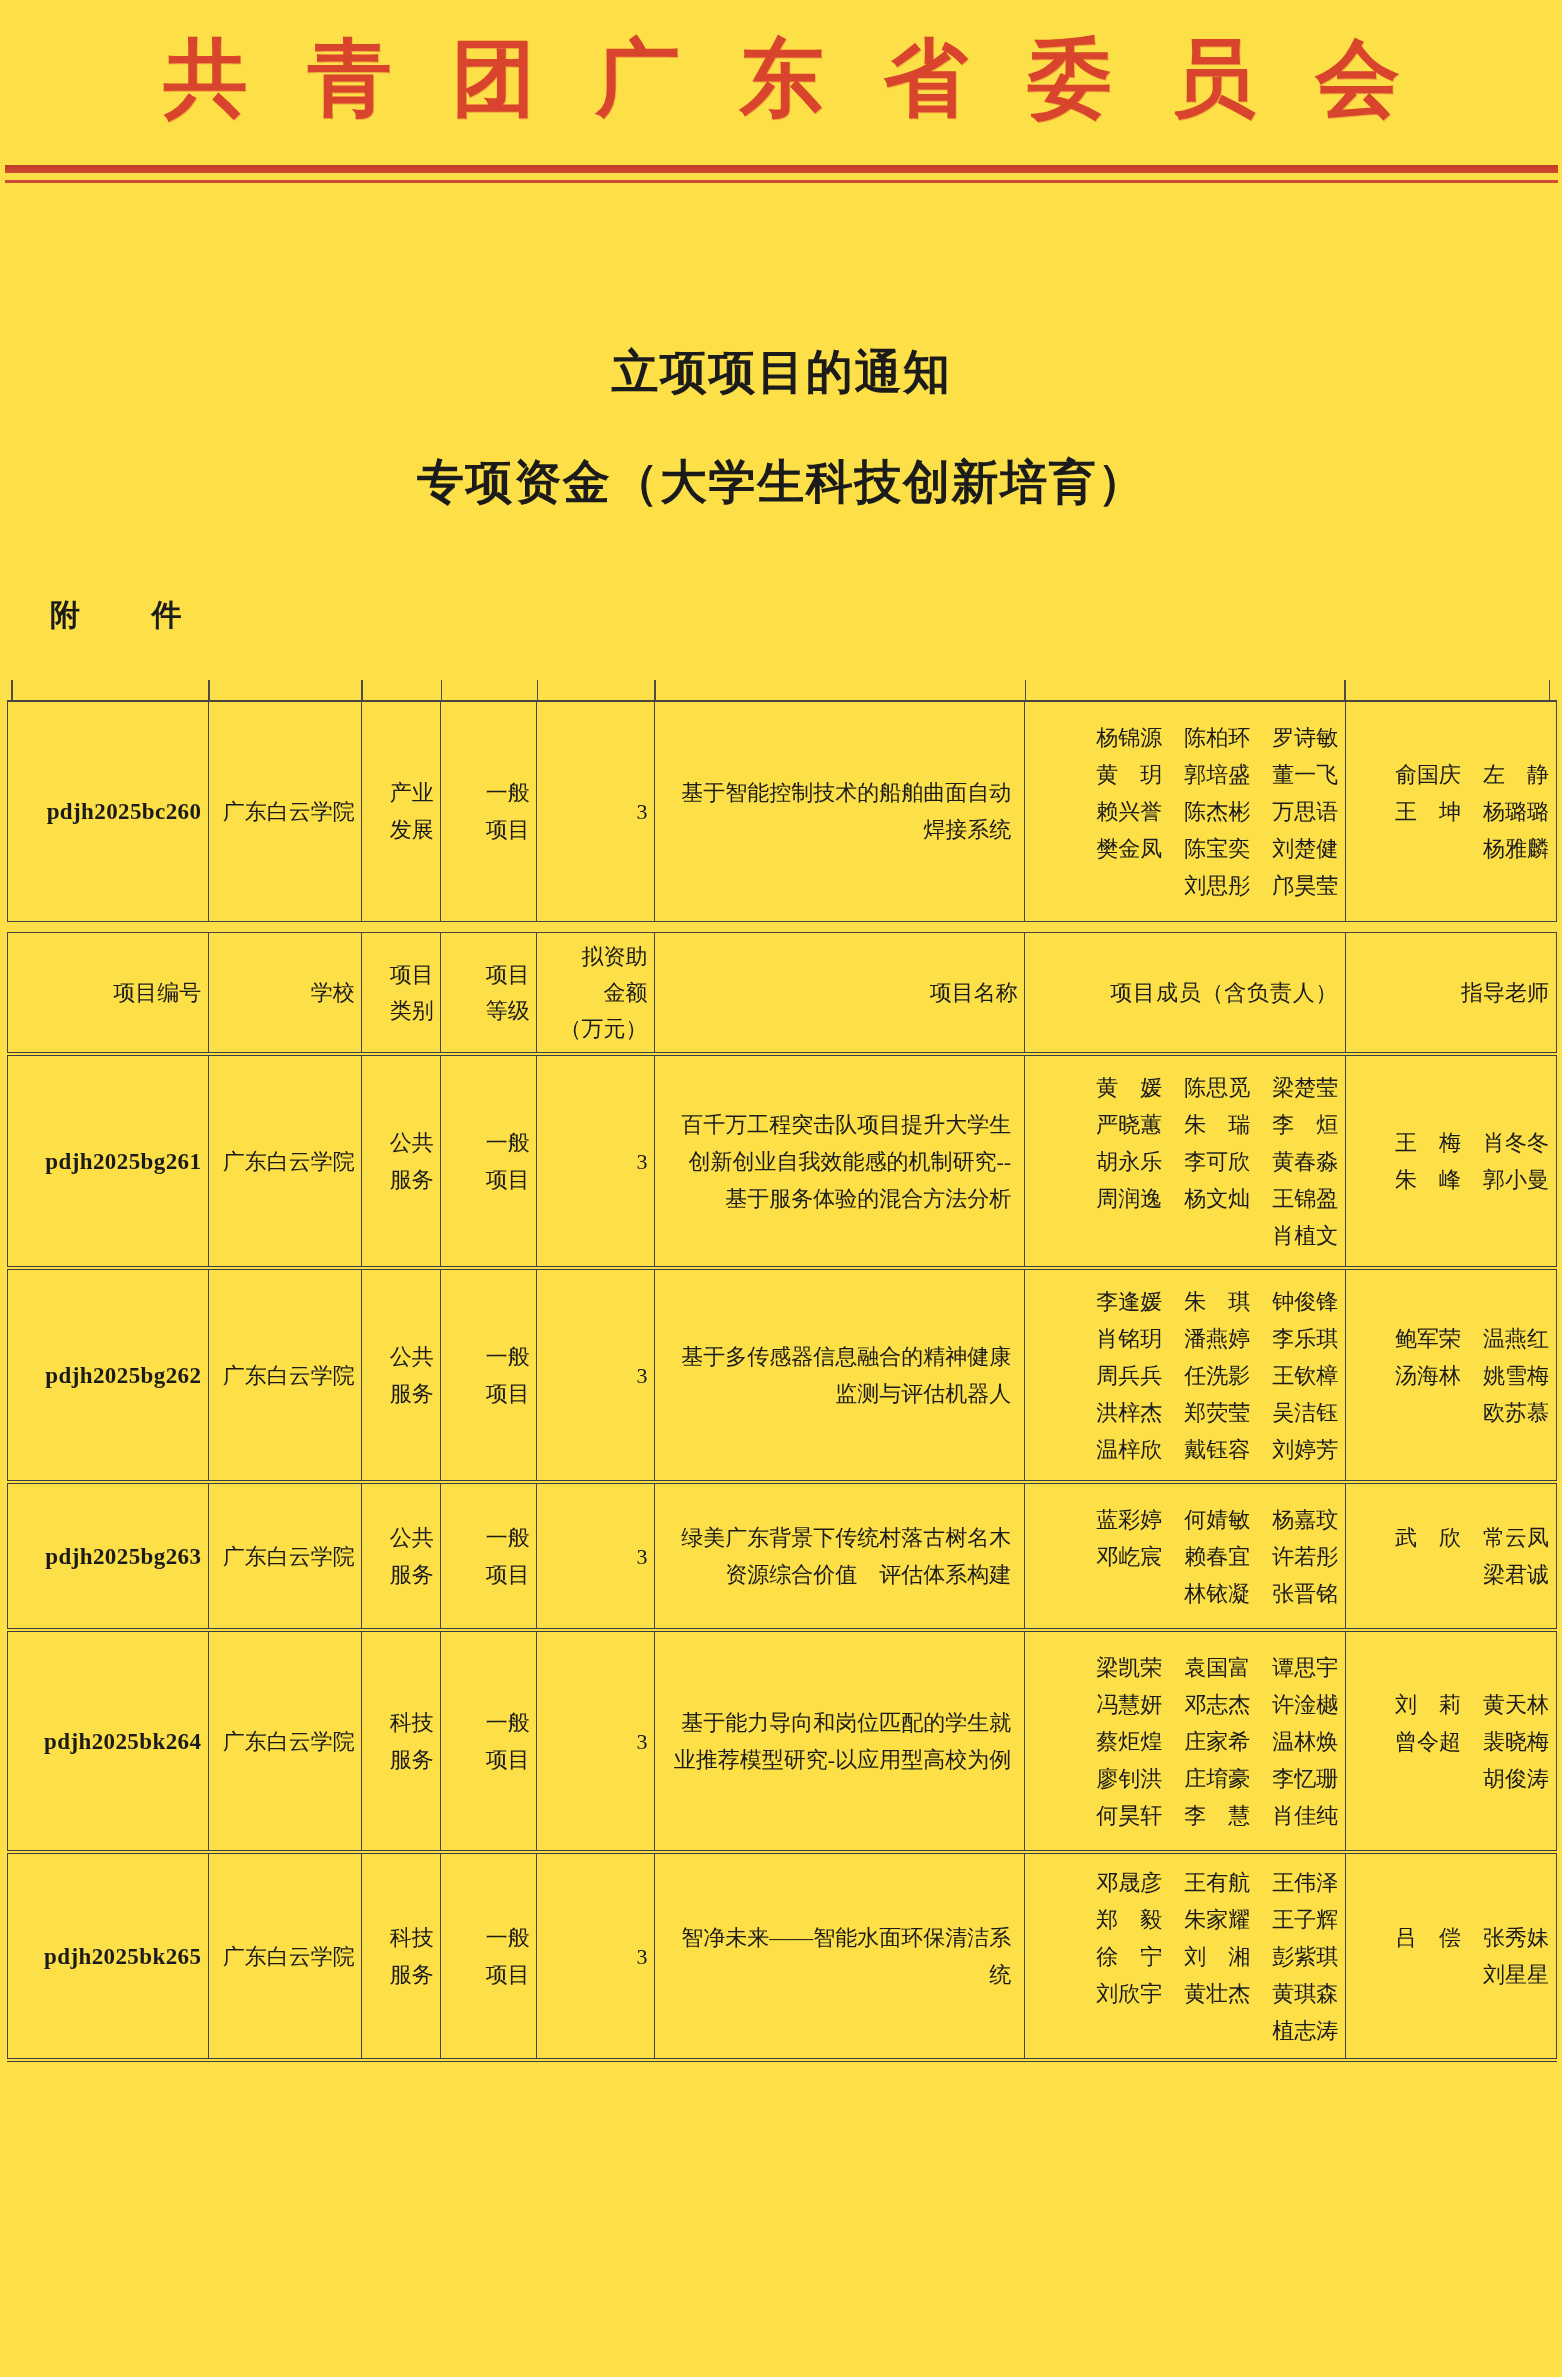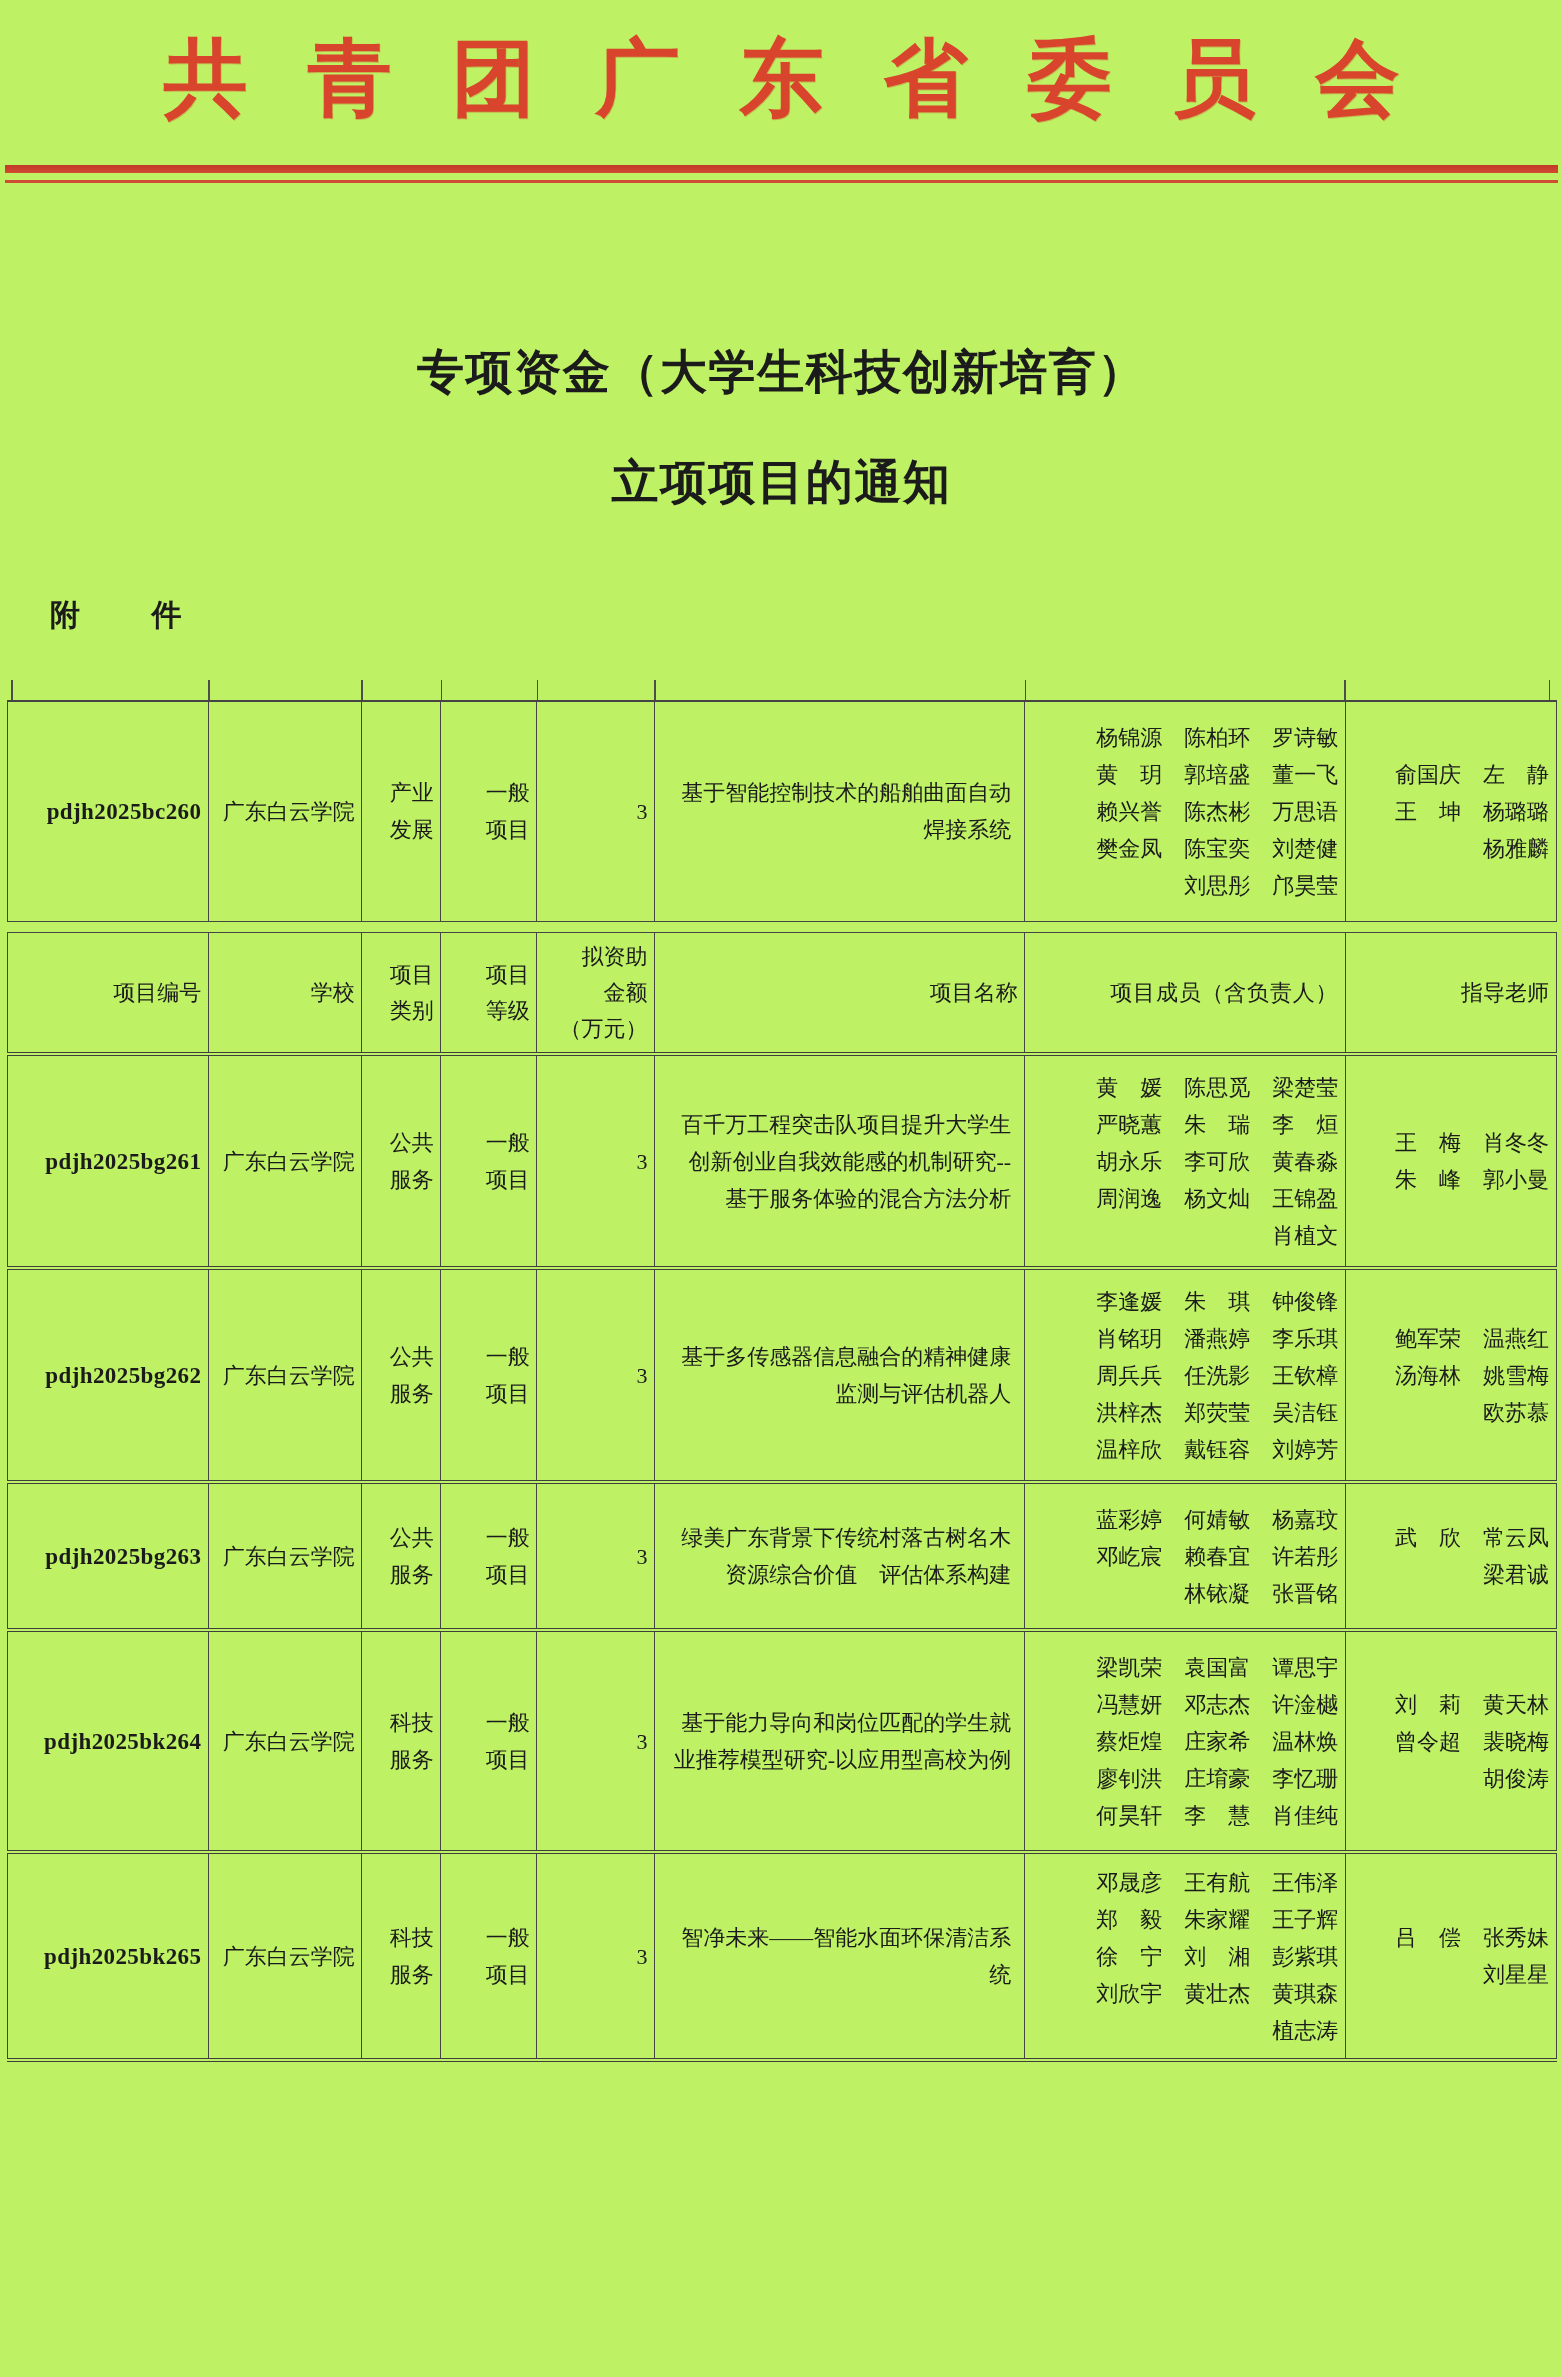--- a/index.html
+++ b/index.html
@@ -1,20 +1,20 @@
 <!DOCTYPE html>
 <html lang="zh" style="font-size:13px"><head>
 <meta charset="utf-8">
 <style>
   html,body{margin:0;padding:0;background:#e9e9e9;}
   .page{
     position:relative;
     width:1563px;height:2377px;
     margin:0 auto;
-    background:#bef264;
+    background:#fde047;
     overflow:hidden;
     font-family:"Liberation Serif","DejaVu Serif",serif;
     color:#1b1b1b;
   }
   
   .letterhead{padding-top:11.4px;}
   .letterhead-title{
     margin:0;
     font-size:84px;line-height:136px;
     font-weight:700;text-align:center;
@@ -88,22 +88,22 @@
 
   <header class="letterhead">
     <h1 class="letterhead-title">共青团广东省委员会</h1>
     <div class="rule">
       <div class="rule-thick"></div>
       <div class="rule-thin"></div>
     </div>
   </header>
 
   <section class="notice-title">
+    <div>立项项目的通知</div>
     <div>专项资金（大学生科技创新培育）</div>
-    <div>立项项目的通知</div>
   </section>
 
   <div class="attachment">附 件</div>
 
 
   <div class="ticks">
     <i style="left:0.3%"></i>
       <i style="left:13%"></i>
       <i style="left:22.9%"></i>
     <i style="left:28%"></i>

